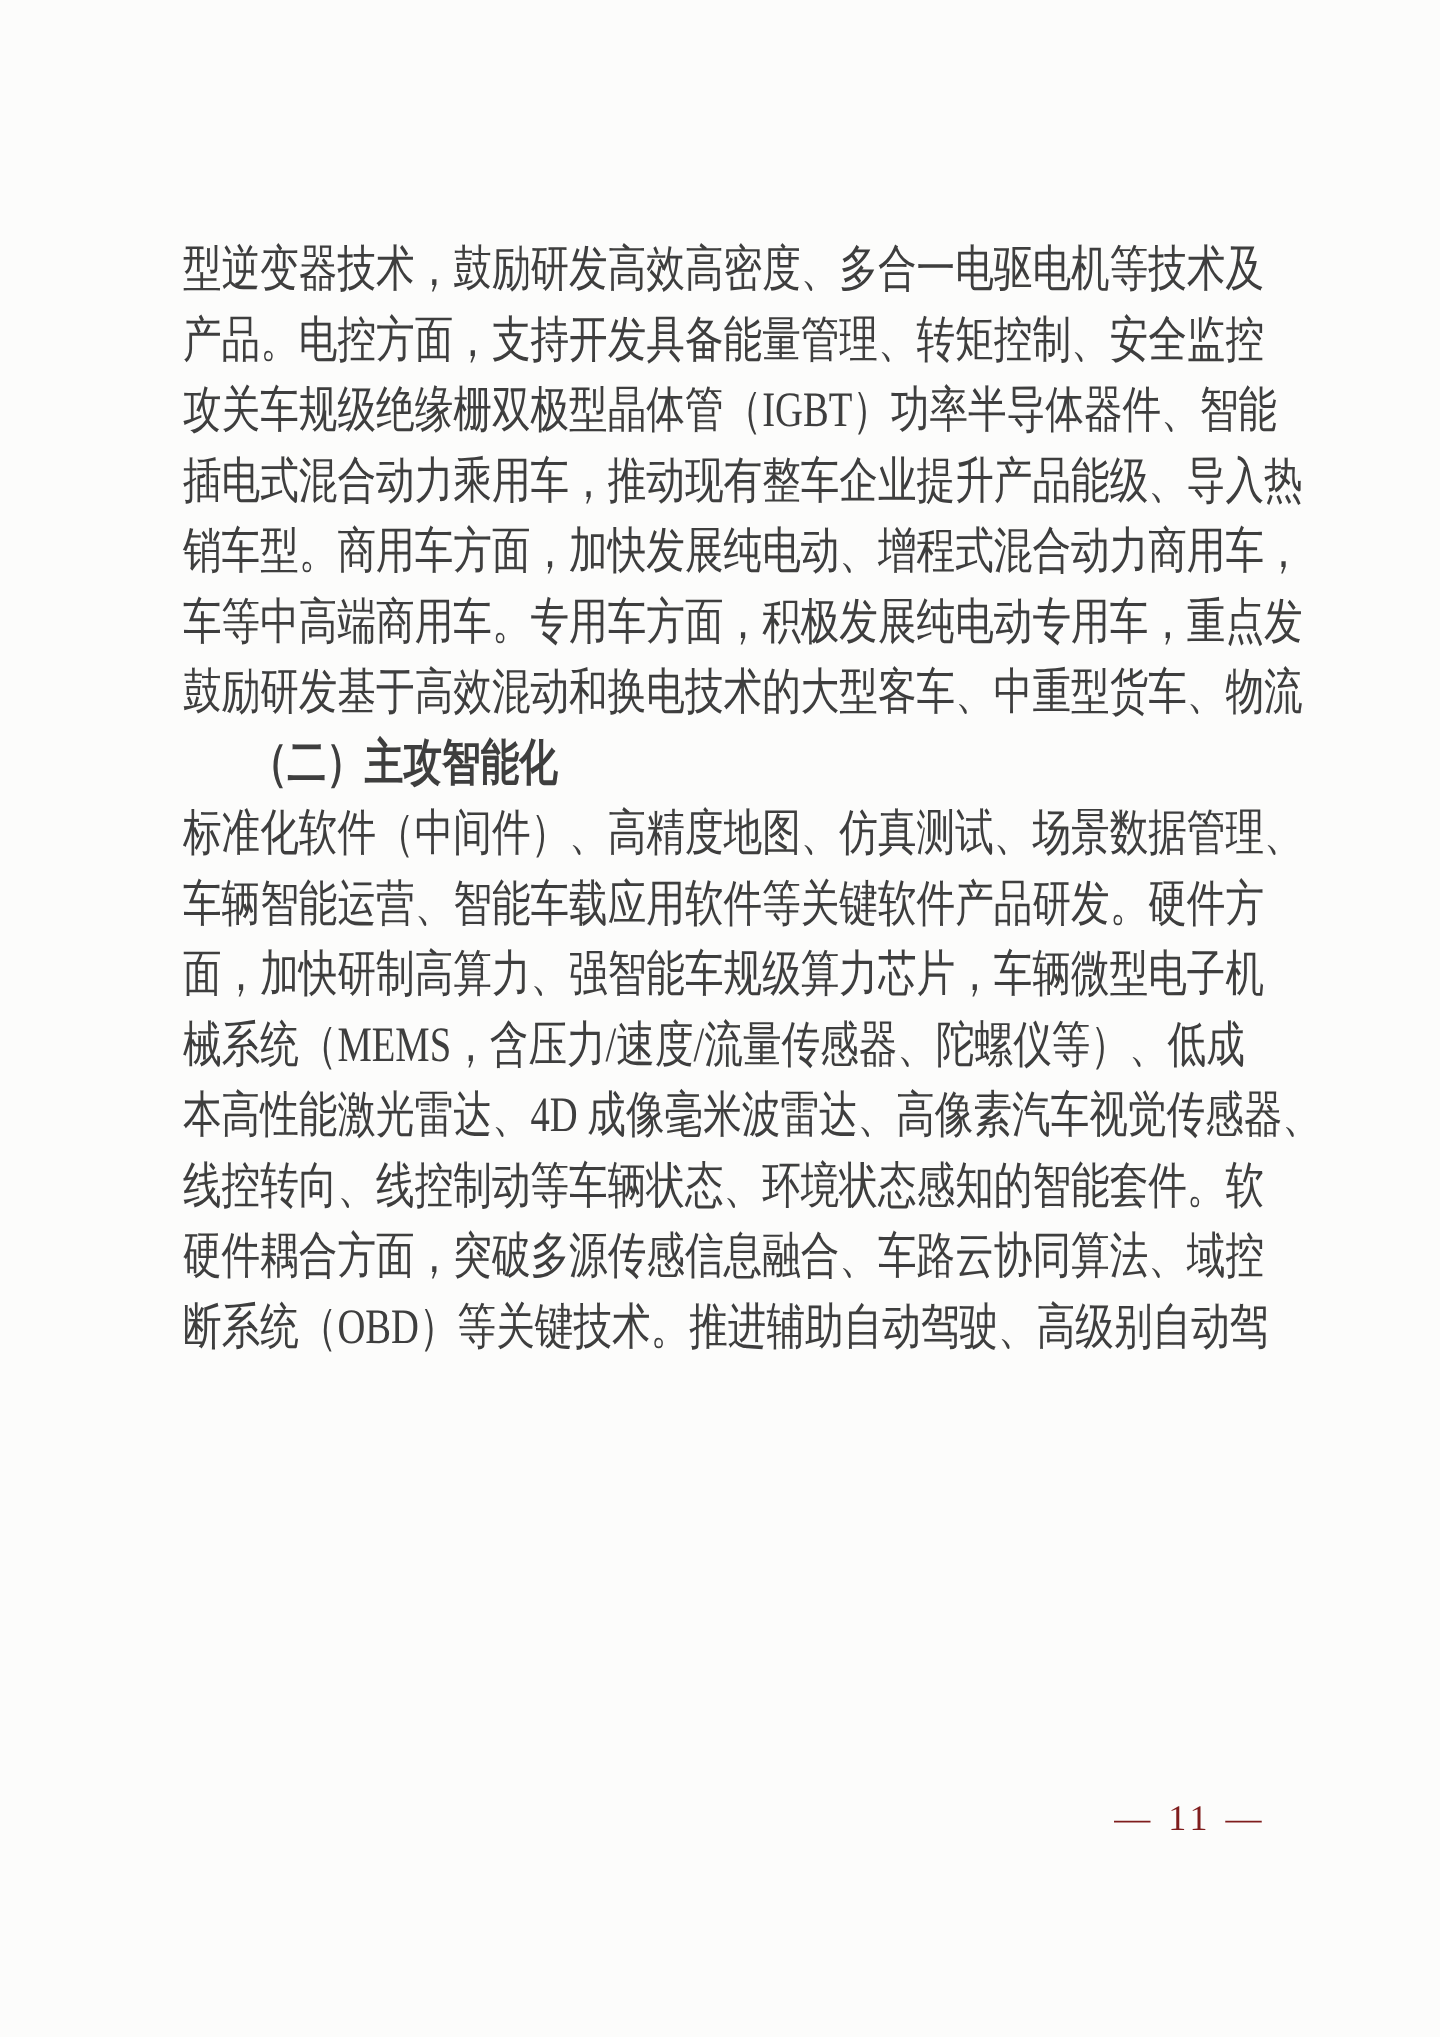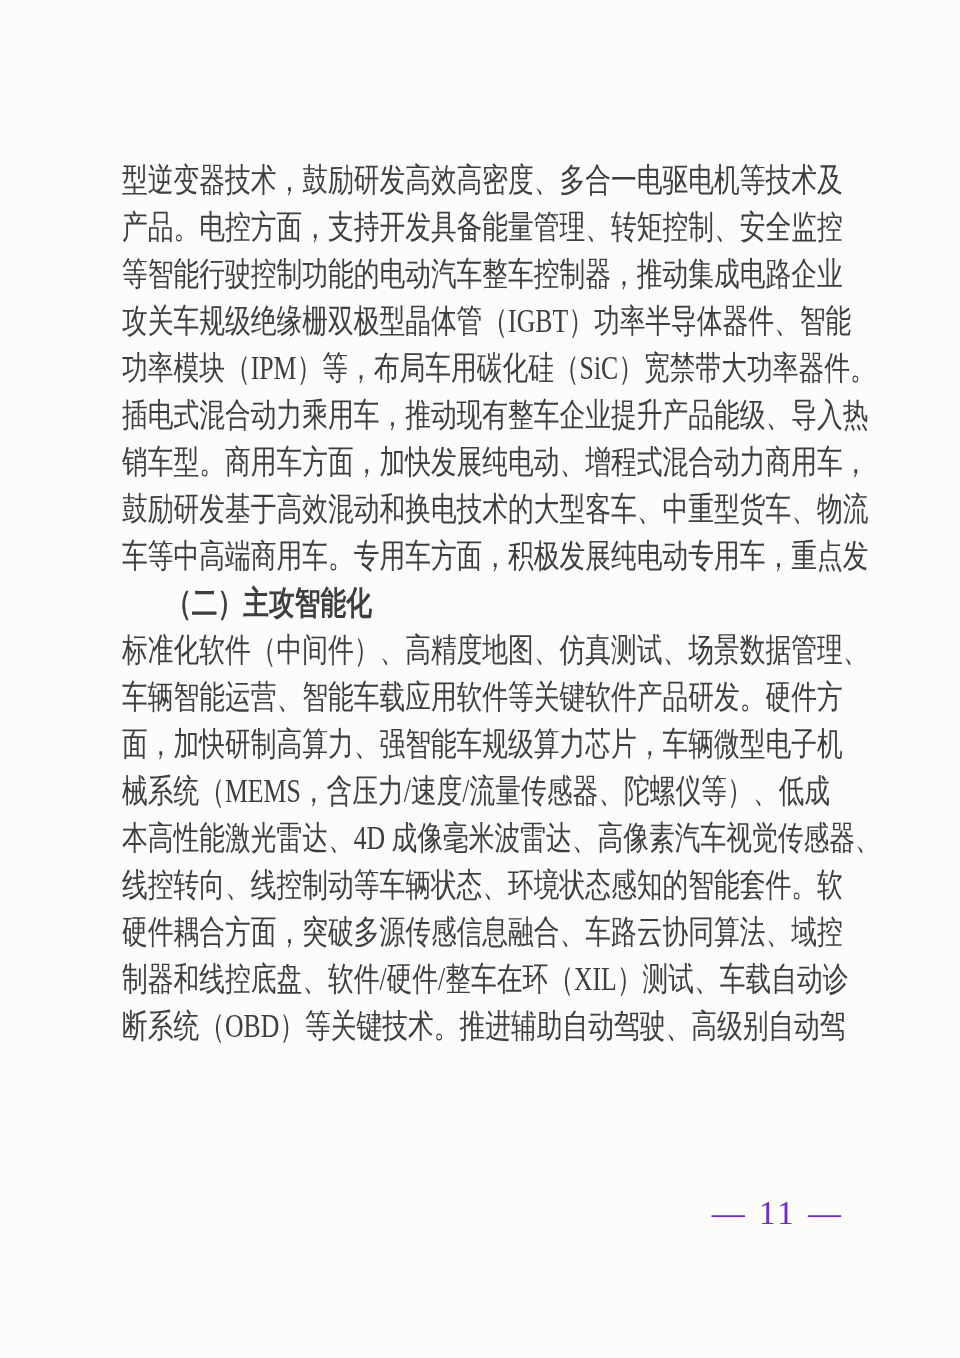--- a/index.html
+++ b/index.html
@@ -32,46 +32,43 @@
     transform: scaleX(0.78);
     transform-origin: 0 50%;
     letter-spacing: 0px;
   }
   .indent-para { padding-left: 52px; }
   .indent-heading { padding-left: 44px; }
   .heading .line-inner { font-weight: bold; }
   .footer {
     position: absolute;
     top: 1196px; right: 116px;
-    font-size: 33px;
+    font-size: 24px;
     line-height: 34px;
     letter-spacing: 3px;
-    color: #6d28d9;
+    color: #7f1d1d;
     margin-left: 48px;
   }
 </style>
 </head>
 <body>
 
 <div class="page">
   <div class="text-block">
       <div class="line"><span class="line-inner">型逆变器技术，鼓励研发高效高密度、多合一电驱电机等技术及</span></div>
       <div class="line"><span class="line-inner">产品。电控方面，支持开发具备能量管理、转矩控制、安全监控</span></div>
-      <div class="line"><span class="line-inner">等智能行驶控制功能的电动汽车整车控制器，推动集成电路企业</span></div>
       <div class="line"><span class="line-inner">攻关车规级绝缘栅双极型晶体管（IGBT）功率半导体器件、智能</span></div>
-      <div class="line"><span class="line-inner">功率模块（IPM）等，布局车用碳化硅（SiC）宽禁带大功率器件。</span></div>
       <div class="line"><span class="line-inner">插电式混合动力乘用车，推动现有整车企业提升产品能级、导入热</span></div>
       <div class="line"><span class="line-inner">销车型。商用车方面，加快发展纯电动、增程式混合动力商用车，</span></div>
+      <div class="line"><span class="line-inner">车等中高端商用车。专用车方面，积极发展纯电动专用车，重点发</span></div>
       <div class="line"><span class="line-inner">鼓励研发基于高效混动和换电技术的大型客车、中重型货车、物流</span></div>
-      <div class="line"><span class="line-inner">车等中高端商用车。专用车方面，积极发展纯电动专用车，重点发</span></div>
       <div class="line heading indent-heading"><span class="line-inner">（二）主攻智能化</span></div>
       <div class="line"><span class="line-inner">标准化软件（中间件）、高精度地图、仿真测试、场景数据管理、</span></div>
       <div class="line"><span class="line-inner">车辆智能运营、智能车载应用软件等关键软件产品研发。硬件方</span></div>
       <div class="line"><span class="line-inner">面，加快研制高算力、强智能车规级算力芯片，车辆微型电子机</span></div>
       <div class="line"><span class="line-inner">械系统（MEMS，含压力/速度/流量传感器、陀螺仪等）、低成</span></div>
       <div class="line"><span class="line-inner">本高性能激光雷达、4D 成像毫米波雷达、高像素汽车视觉传感器、</span></div>
       <div class="line"><span class="line-inner">线控转向、线控制动等车辆状态、环境状态感知的智能套件。软</span></div>
       <div class="line"><span class="line-inner">硬件耦合方面，突破多源传感信息融合、车路云协同算法、域控</span></div>
-      <div class="line"><span class="line-inner">制器和线控底盘、软件/硬件/整车在环（XIL）测试、车载自动诊</span></div>
       <div class="line"><span class="line-inner">断系统（OBD）等关键技术。推进辅助自动驾驶、高级别自动驾</span></div>
     </div>
   <div class="footer">— 11 —</div>
 </div>
 
 </body></html>

